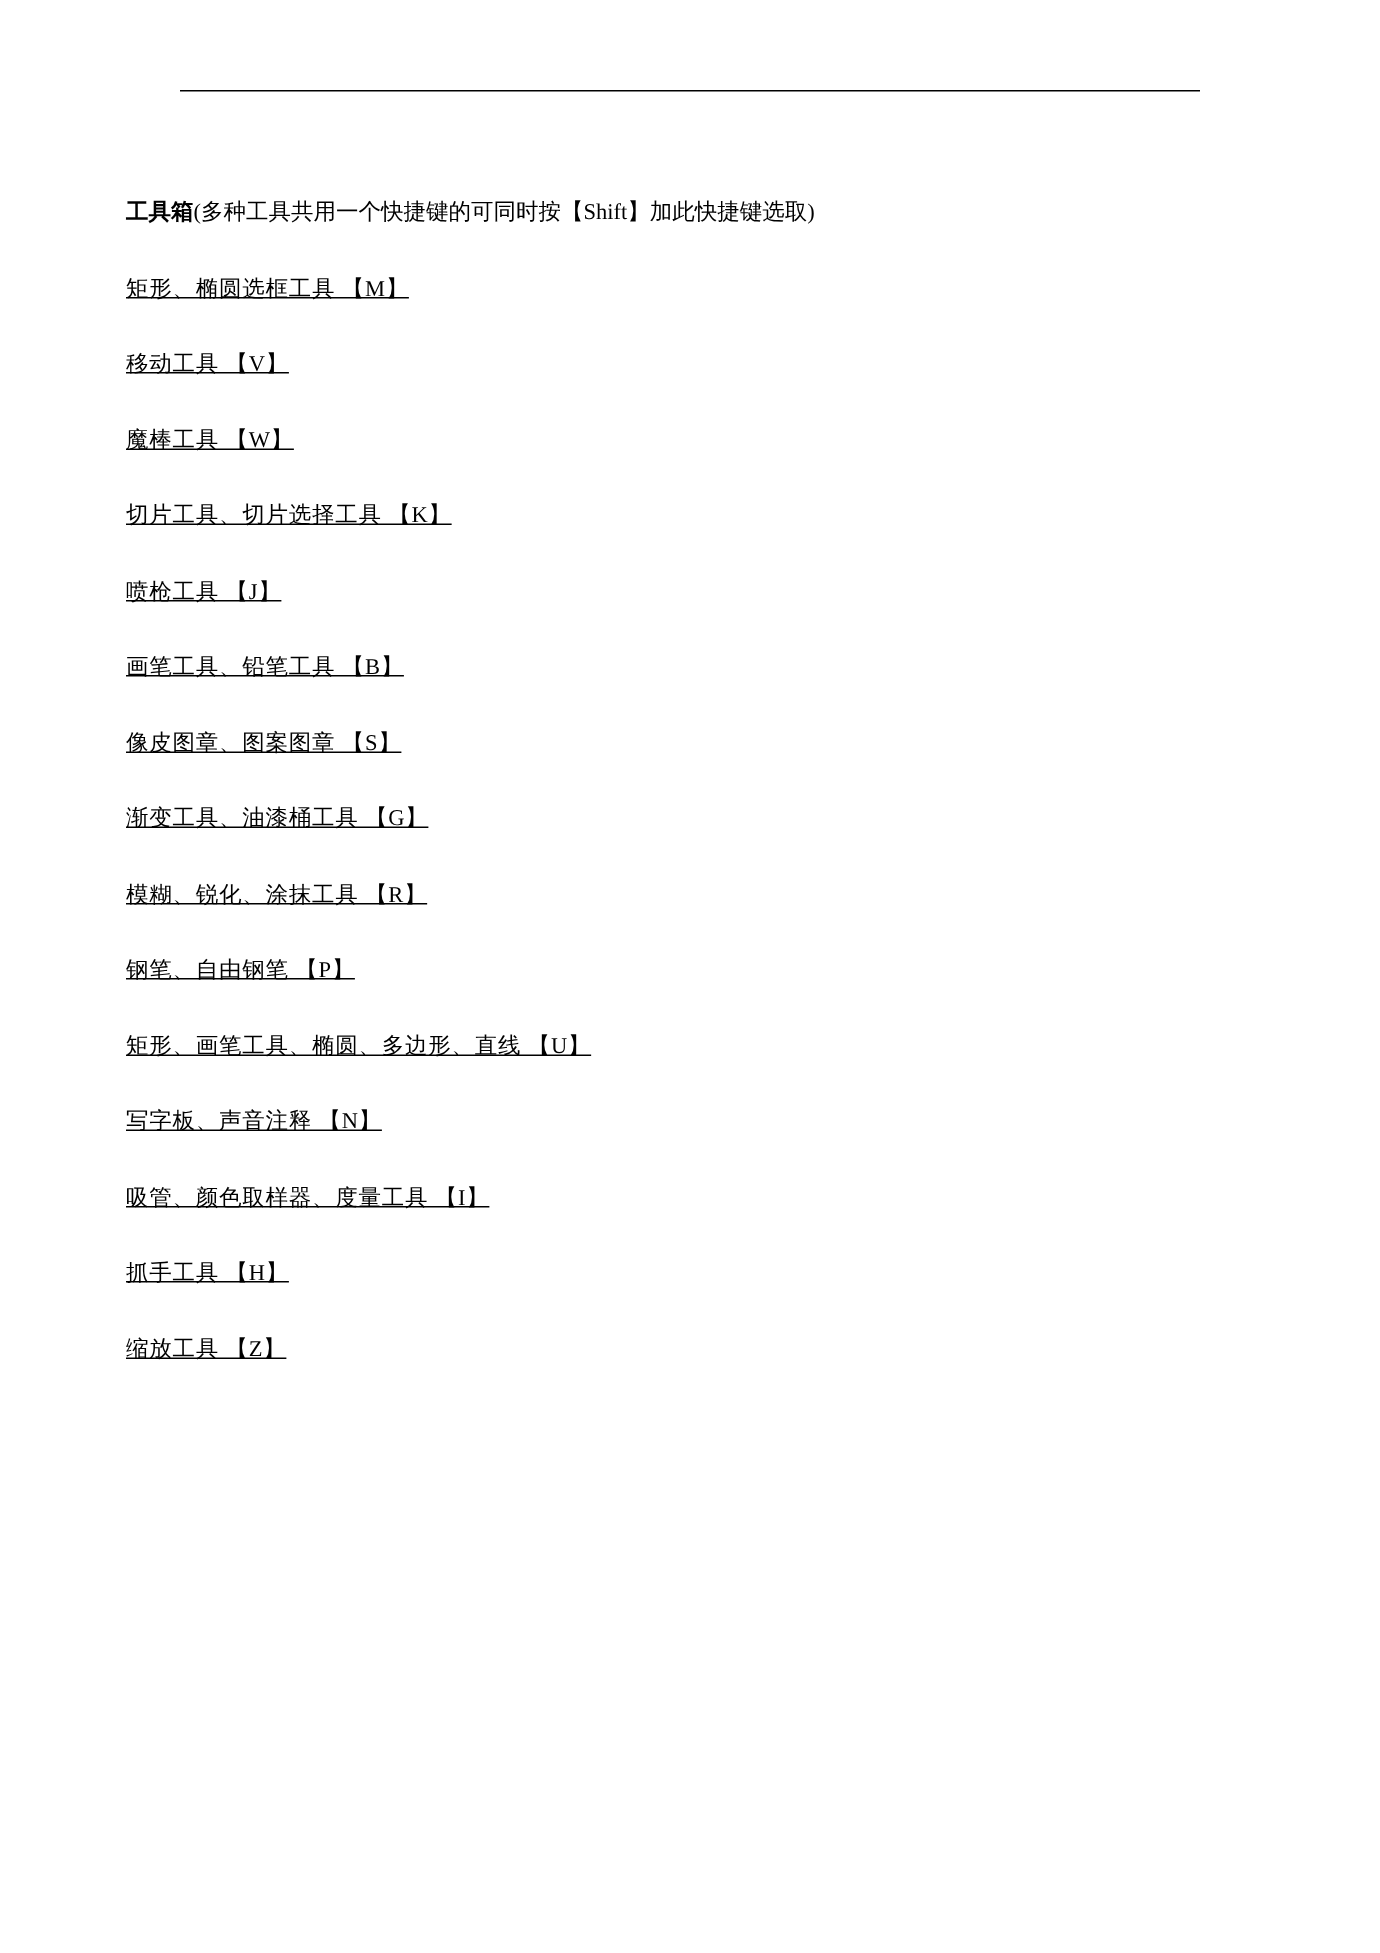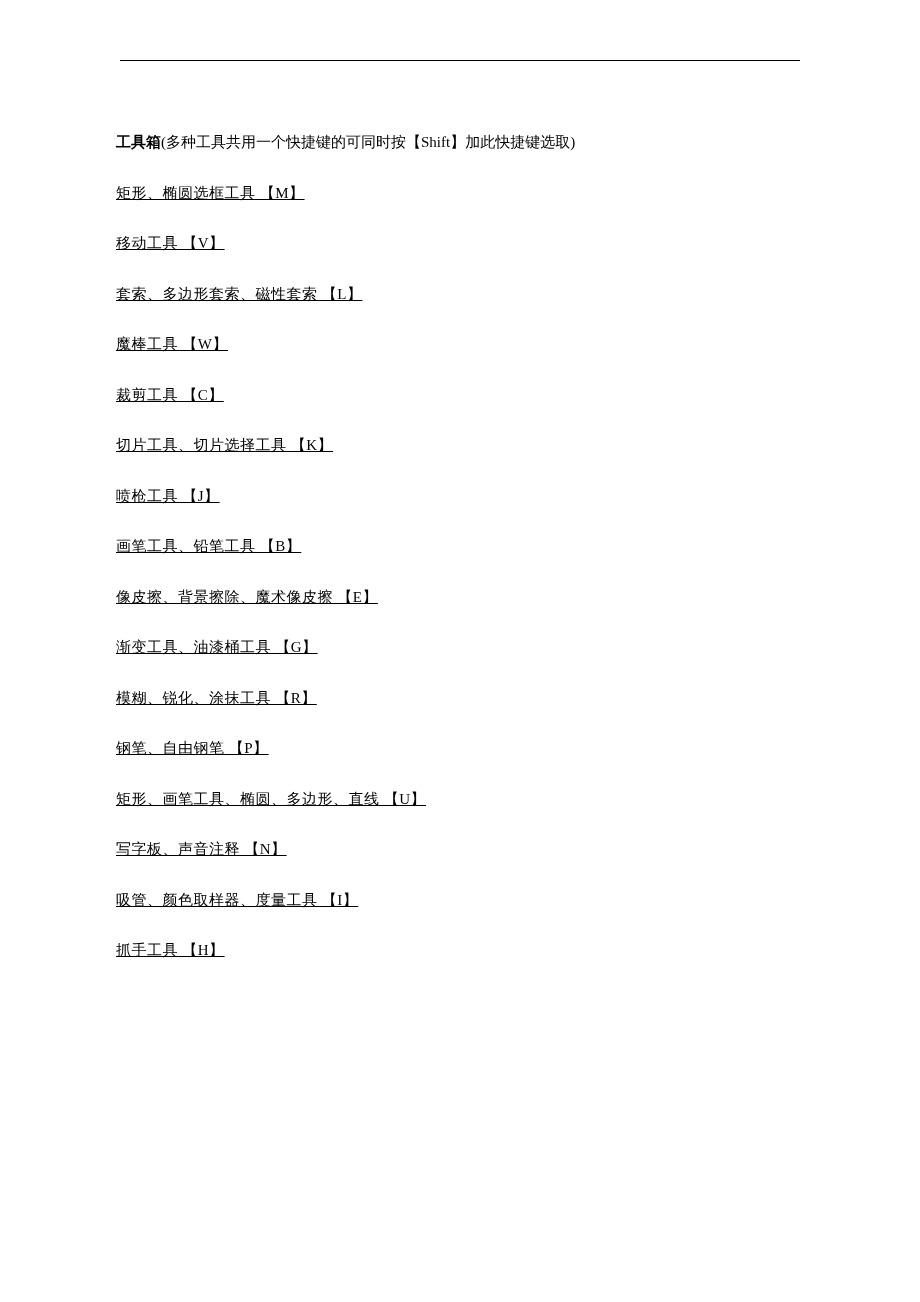--- a/index.html
+++ b/index.html
@@ -14,21 +14,21 @@
       font-family: "SimSun", "宋体", serif;
       font-size: 15px;
       color: #000000;
       padding-top: 60px;
     }
     .page-rule {
       border-top: 1px solid #000000;
       margin: 0 120px 70px 120px;
     }
     .content {
-      padding-left: 116px;
+      padding-left: 84px;
       padding-right: 120px;
     }
     .heading-line {
       margin-bottom: 28px;
       line-height: 1.5;
     }
     .heading-bold {
       font-weight: bold;
     }
     .item {
@@ -49,39 +49,33 @@
     <span class="heading-bold">工具箱</span><span>(多种工具共用一个快捷键的可同时按【Shift】加此快捷键选取)</span>
   </div>
 
   <div class="item">
     <span>矩形、椭圆选框工具 【M】</span>
   </div>
   <div class="item">
     <span>移动工具 【V】</span>
   </div>
   <div class="item">
-    <span>套索、多边形套索、磁性套索 【L】</span>
-  </div>
-  <div class="item">
     <span>魔棒工具 【W】</span>
-  </div>
-  <div class="item">
-    <span>裁剪工具 【C】</span>
   </div>
   <div class="item">
     <span>切片工具、切片选择工具 【K】</span>
   </div>
   <div class="item">
     <span>喷枪工具 【J】</span>
   </div>
   <div class="item">
     <span>画笔工具、铅笔工具 【B】</span>
   </div>
   <div class="item">
-    <span>像皮擦、背景擦除、魔术像皮擦 【E】</span>
+    <span>像皮图章、图案图章 【S】</span>
   </div>
   <div class="item">
     <span>渐变工具、油漆桶工具 【G】</span>
   </div>
   <div class="item">
     <span>模糊、锐化、涂抹工具 【R】</span>
   </div>
   <div class="item">
     <span>钢笔、自由钢笔 【P】</span>
   </div>
@@ -90,14 +84,17 @@
   </div>
   <div class="item">
     <span>写字板、声音注释 【N】</span>
   </div>
   <div class="item">
     <span>吸管、颜色取样器、度量工具 【I】</span>
   </div>
   <div class="item">
     <span>抓手工具 【H】</span>
   </div>
+  <div class="item">
+    <span>缩放工具 【Z】</span>
+  </div>
 
 </div>
 
 </body></html>

